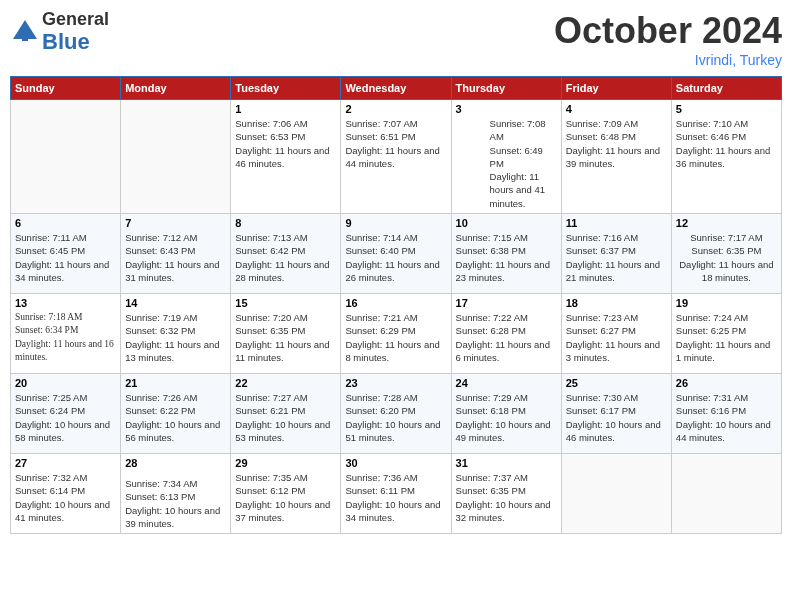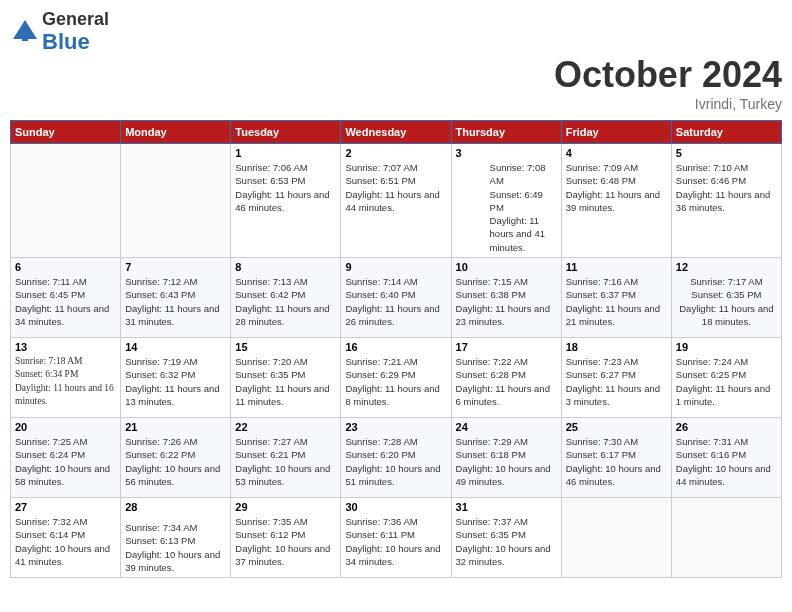--- a/index.html
+++ b/index.html
@@ -35,30 +35,29 @@
       font-weight: bold;
       color: #2e6db4;
     }
     .logo-icon {
       width: 30px;
       height: 30px;
       margin-right: 2px;
     }
     .title-block {
       text-align: right;
-      margin-top: 44px;
     }
     .month-title {
       font-size: 36px;
       font-weight: bold;
       color: #333;
     }
     .location {
       font-size: 14px;
-      color: #737373;
+      color: #3b82f6;
     }
     table {
       width: 100%;
       border-collapse: collapse;
       font-size: 10px;
     }
     thead tr th {
       background-color: #b91c1c;
       color: #fff;
       text-align: left;

